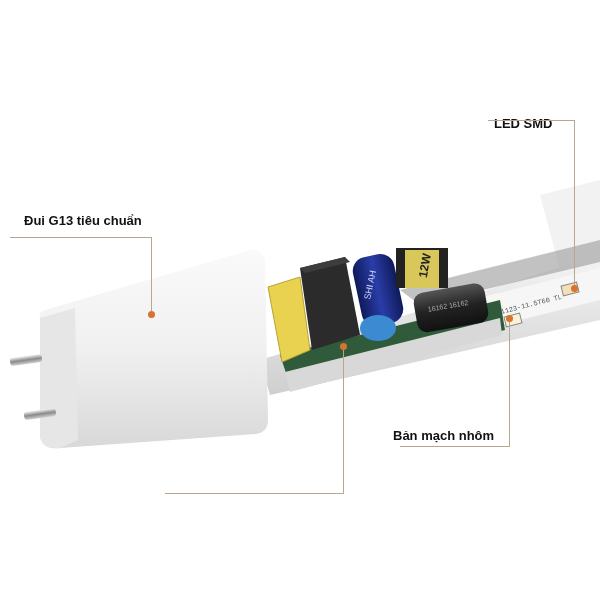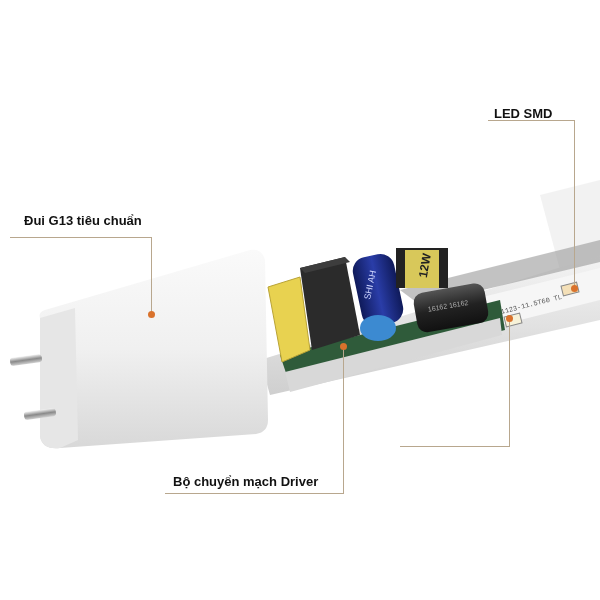--- a/index.html
+++ b/index.html
@@ -78,31 +78,31 @@
     <rect x="415" y="288" width="72" height="40" rx="10" fill="url(#capK)" transform="rotate(-10 450 308)"></rect>
     <text x="428" y="308" font-size="7" fill="#aaa" transform="rotate(-10 450 308)">16162  16162</text>
 
     <path d="M40 318 Q38 312 45 310 L250 250 Q262 248 265 260 L268 420 Q268 432 256 434 L60 448 Q42 450 40 436 Z" fill="url(#tubeG)"></path>
     <path d="M40 318 L75 308 L78 440 L60 448 Q42 450 40 436 Z" fill="#e6e6e6"></path>
 
     <rect x="10" y="356" width="32" height="8" rx="3" fill="url(#pinG)" transform="rotate(-8 26 360)"></rect>
     <rect x="24" y="410" width="32" height="8" rx="3" fill="url(#pinG)" transform="rotate(-8 40 414)"></rect>
   </svg>
 
-  <div class="label" style="left:494px;top:106px;">LED SMD</div>
+  <div class="label" style="left:494px;top:116px;">LED SMD</div>
   <div class="line" style="left:488px;top:120px;width:87px;height:1px;"></div>
   <div class="line" style="left:574px;top:120px;width:1px;height:168px;"></div>
   <div class="dot" style="left:571px;top:285px;"></div>
 
   <div class="label" style="left:24px;top:213px;">Đui G13 tiêu chuẩn</div>
   <div class="line" style="left:10px;top:237px;width:142px;height:1px;"></div>
   <div class="line" style="left:151px;top:237px;width:1px;height:75px;"></div>
   <div class="dot" style="left:148px;top:311px;"></div>
 
+  <div class="label" style="left:393px;top:428px;">Bản mạch nhôm</div>
   <div class="line" style="left:400px;top:446px;width:110px;height:1px;"></div>
   <div class="line" style="left:509px;top:318px;width:1px;height:129px;"></div>
   <div class="dot" style="left:506px;top:315px;"></div>
 
-  <div class="label" style="left:173px;top:474px;">Bộ chuyển mạch Driver</div>
   <div class="line" style="left:165px;top:493px;width:179px;height:1px;"></div>
   <div class="line" style="left:343px;top:346px;width:1px;height:148px;"></div>
   <div class="dot" style="left:340px;top:343px;"></div>
 </div>
 
 </body></html>

